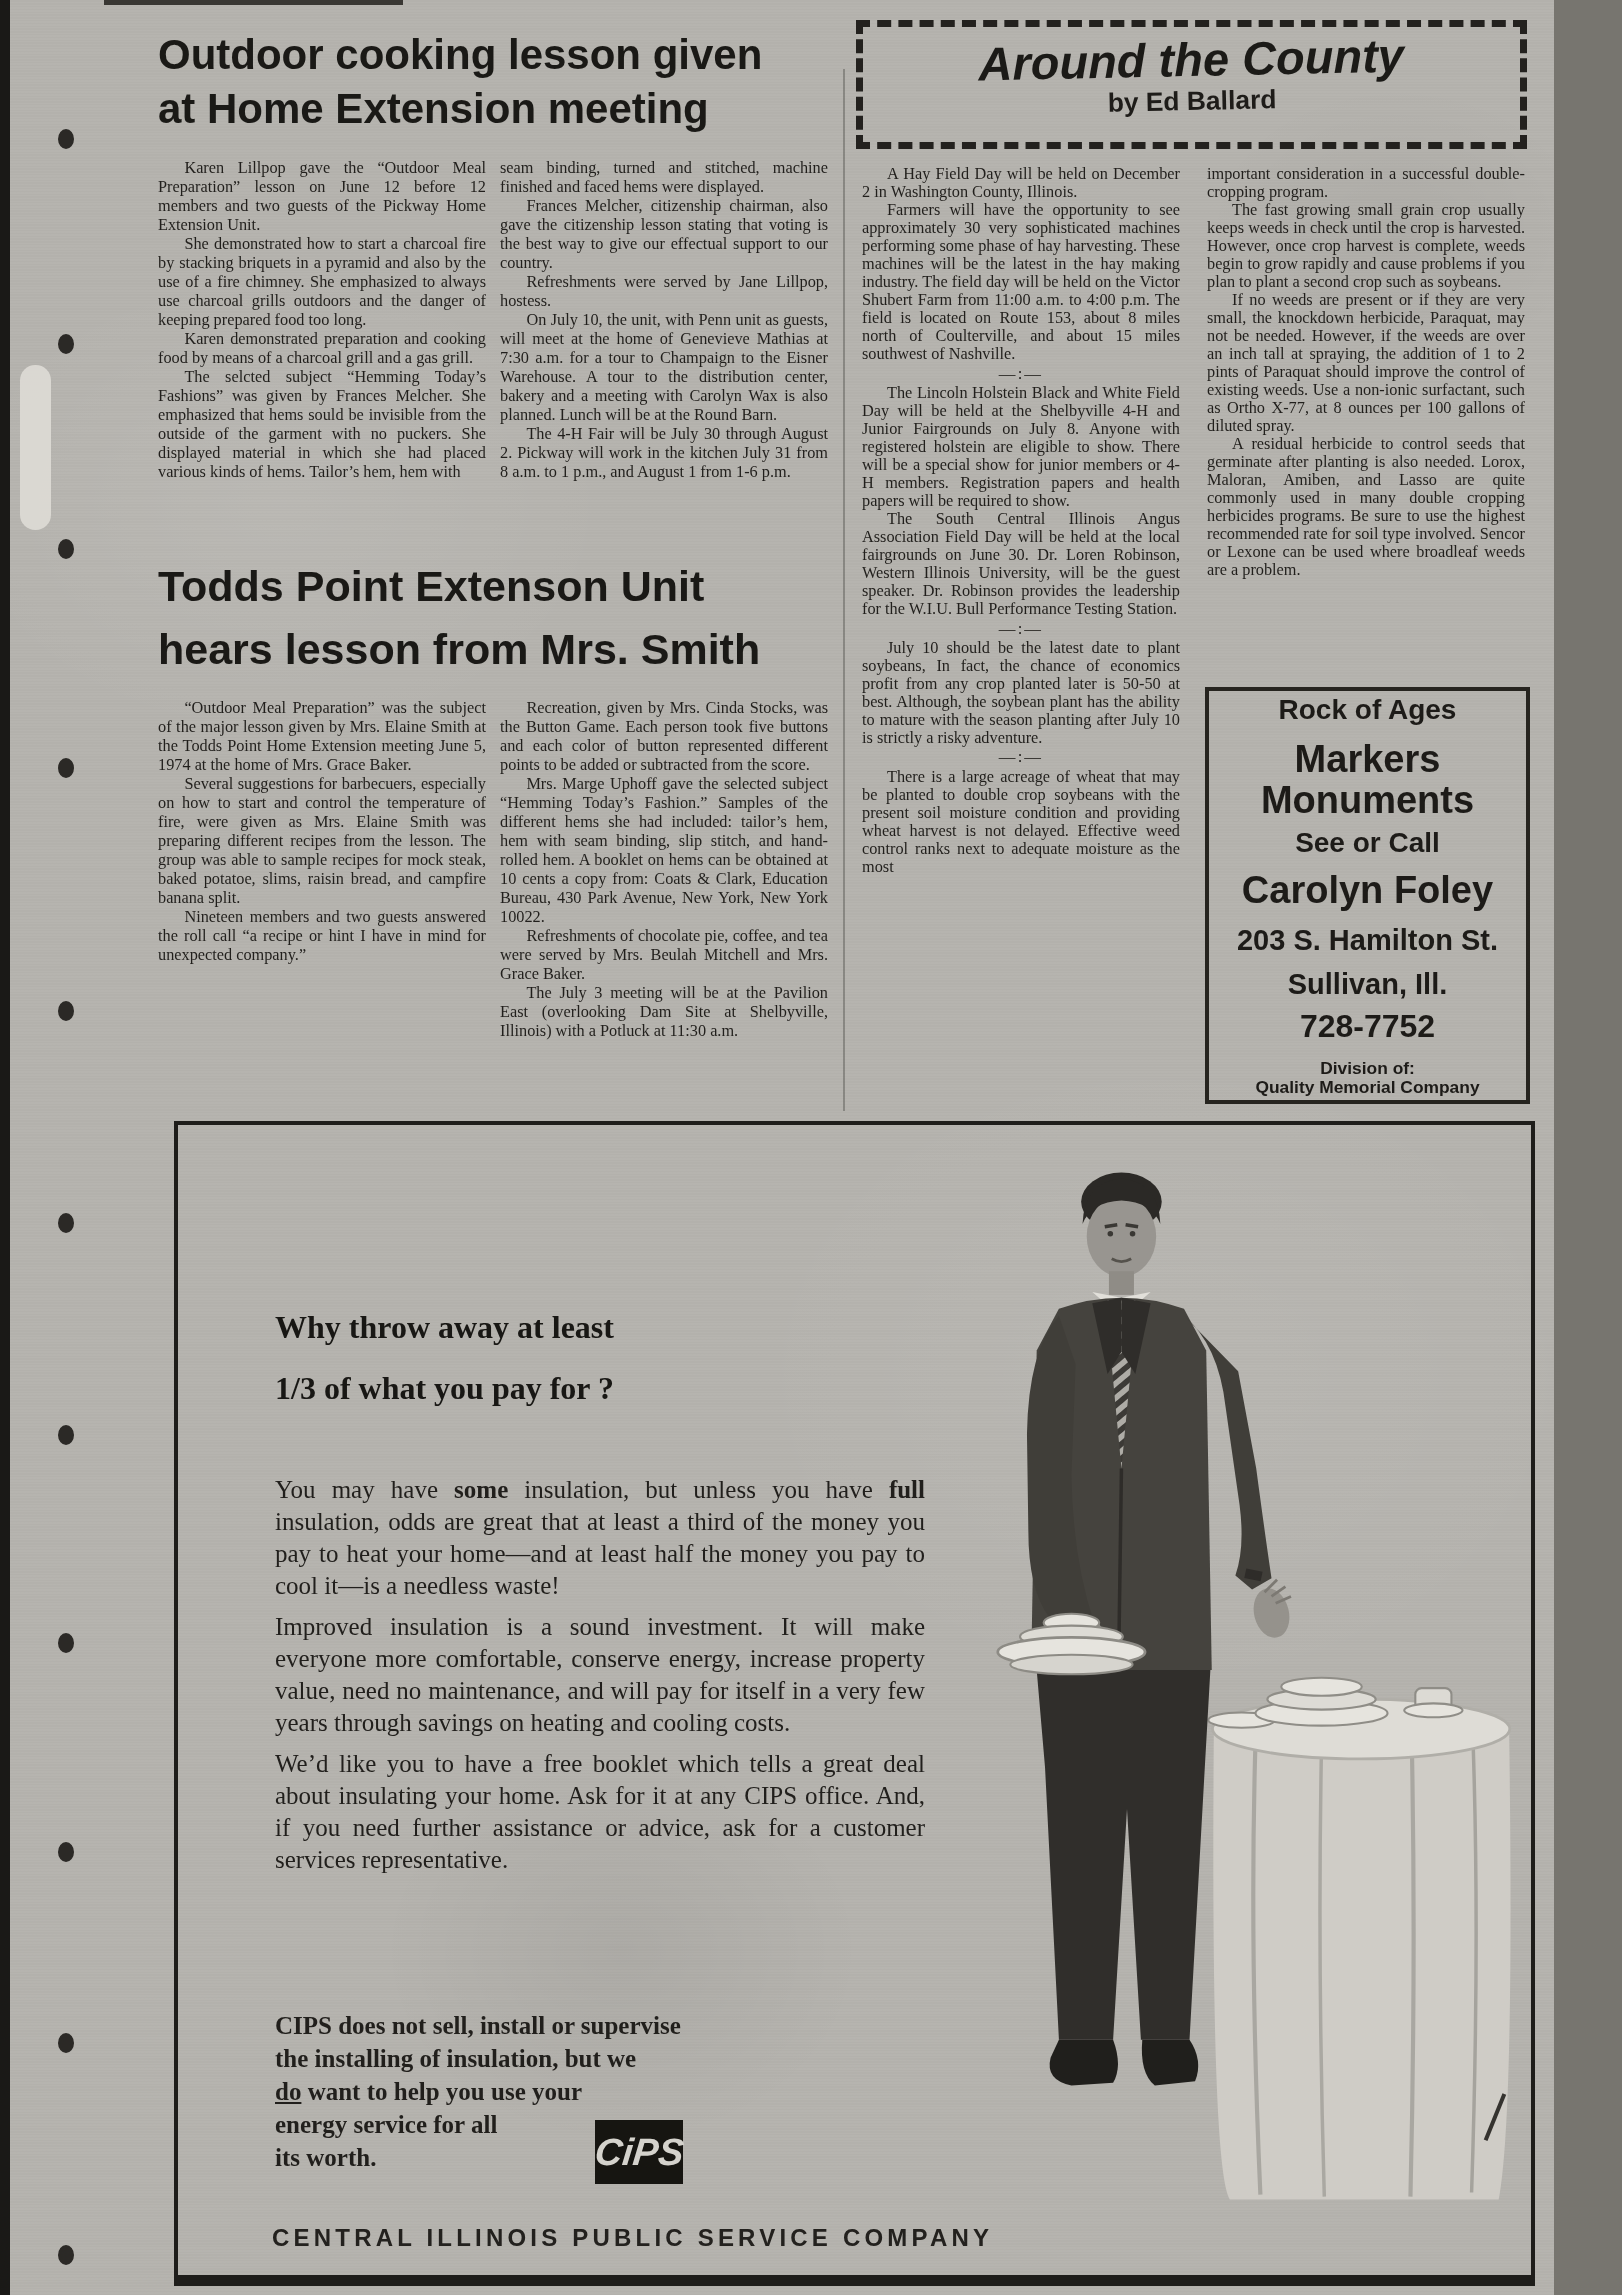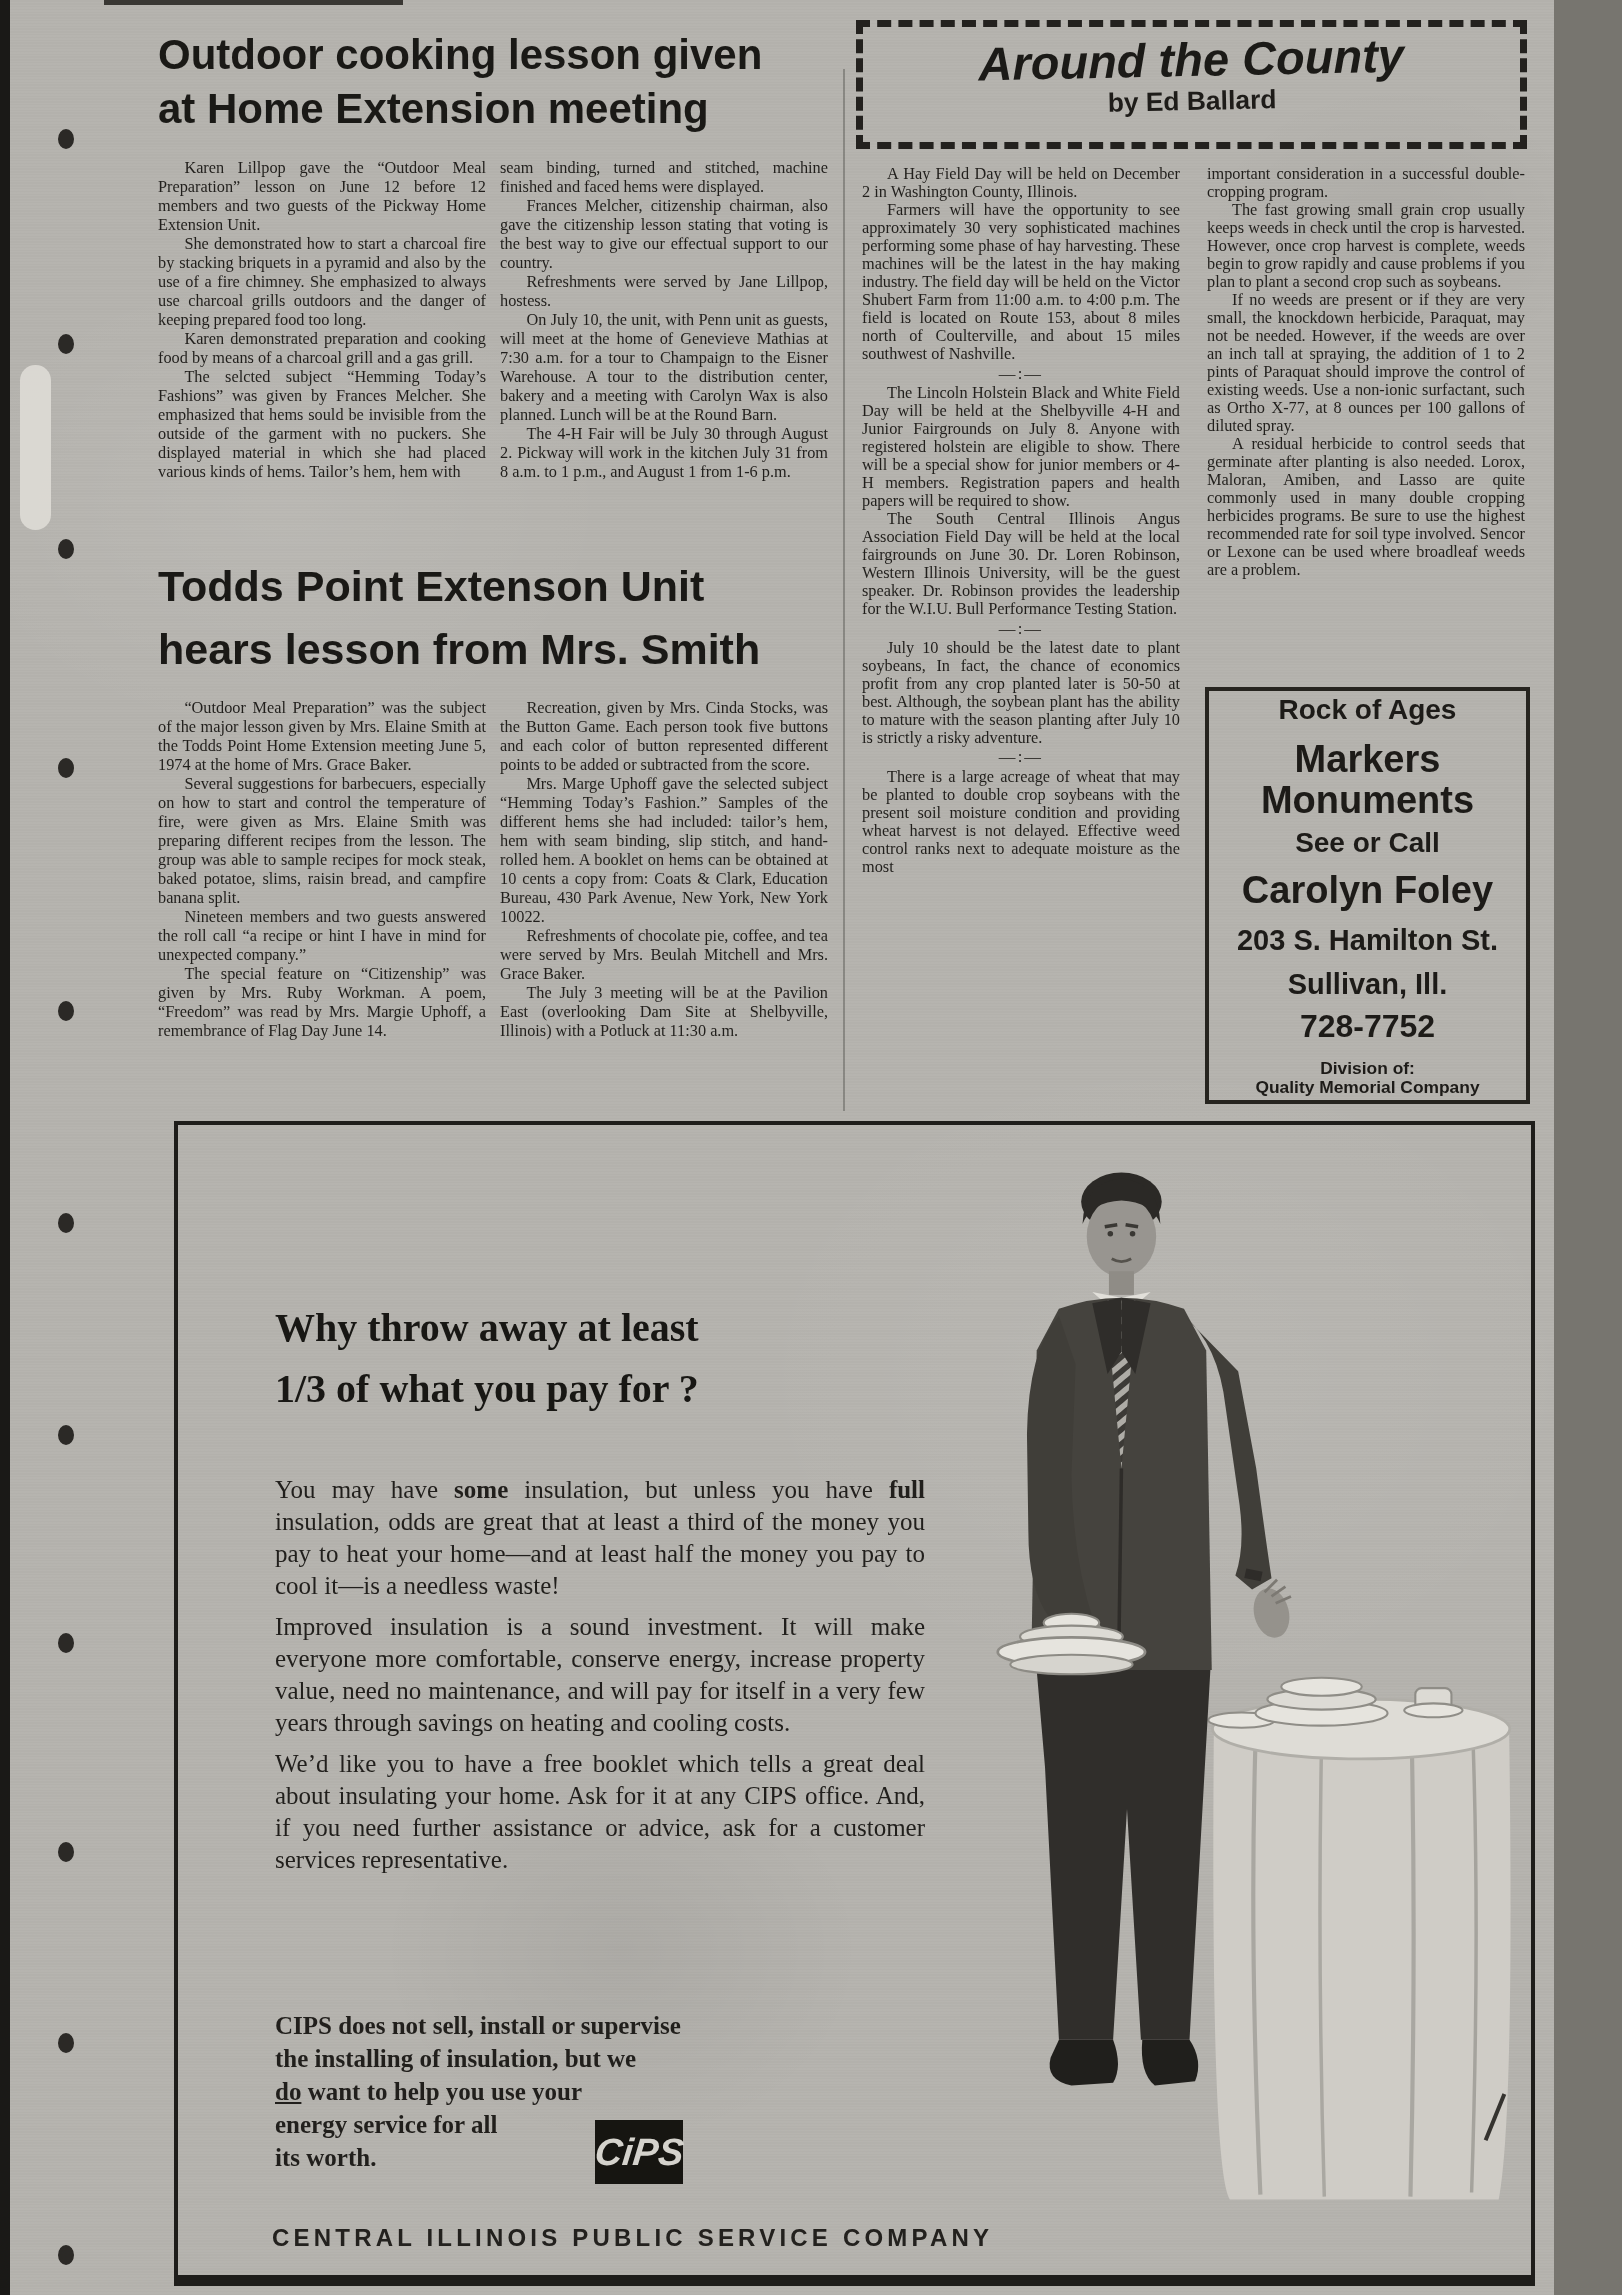--- a/index.html
+++ b/index.html
@@ -57,21 +57,21 @@
   .rk-b{font-size:38px;line-height:40px;}
   .rk-c{font-size:29px;line-height:33px;}
   .rk-tel{font-size:32px;line-height:36px;}
   .rk-d{font-size:17.4px;line-height:19px;}
   .mt18{margin-top:12.5px;}.mt10{margin-top:7px;}.mt8{margin-top:11px;}.mt20{margin-top:14px;}.mt22{margin-top:15.3px;}.mt2{margin-top:1.4px;}
 
   
   #cips{position:absolute;left:174px;top:1121px;width:1361px;height:1165px;box-sizing:border-box;
     border:4.2px solid #1e1d1a;border-bottom-width:11px;}
   .cips-h{position:absolute;left:97px;top:172px;font-family:"Liberation Serif",serif;font-weight:bold;
-    font-size:40px;line-height:61px;color:#181714;margin:0;}
+    font-size:32px;line-height:61px;color:#181714;margin:0;}
   .cips-body{position:absolute;left:97px;top:349px;width:650px;}
   .cips-body p{margin:0 0 9px 0;text-align:justify;font-size:25px;line-height:32px;}
   .cips-body .b{font-weight:bold;}
   .cips-note{position:absolute;left:97px;top:884px;width:584px;font-weight:bold;
     font-size:25px;line-height:33px;}
   .cips-note .u{text-decoration:underline;}
   .cips-logo{position:absolute;left:417px;top:995px;width:88px;height:64px;background:#161511;
     display:flex;align-items:center;justify-content:center;}
   .cips-logo span{color:#d4d2cc;font-family:"Liberation Sans",sans-serif;font-weight:bold;
     font-style:italic;font-size:38px;transform:skewX(-6deg);}
@@ -162,21 +162,20 @@
   </aside>
 
   <section id="art2">
     <h1 class="art-h"><span>Todds Point Extenson Unit</span><br>
     <span>hears lesson from Mrs. Smith</span></h1>
     <div class="cols">
       <div class="col">
         <p>“Outdoor Meal Preparation” was the subject of the major lesson given by Mrs. Elaine Smith at the Todds Point Home Extension meeting June 5, 1974 at the home of Mrs. Grace Baker.</p>
         <p>Several suggestions for barbecuers, especially on how to start and control the temperature of fire, were given as Mrs. Elaine Smith was preparing different recipes from the lesson. The group was able to sample recipes for mock steak, baked potatoe, slims, raisin bread, and campfire banana split.</p>
         <p>Nineteen members and two guests answered the roll call “a recipe or hint I have in mind for unexpected company.”</p>
-        <p>The special feature on “Citizenship” was given by Mrs. Ruby Workman. A poem, “Freedom” was read by Mrs. Margie Uphoff, a remembrance of Flag Day June 14.</p>
       </div>
       <div class="col">
         <p>Recreation, given by Mrs. Cinda Stocks, was the Button Game. Each person took five buttons and each color of button represented different points to be added or subtracted from the score.</p>
         <p>Mrs. Marge Uphoff gave the selected subject “Hemming Today’s Fashion.” Samples of the different hems she had included: tailor’s hem, hem with seam binding, slip stitch, and hand-rolled hem. A booklet on hems can be obtained at 10 cents a copy from: Coats &amp; Clark, Education Bureau, 430 Park Avenue, New York, New York 10022.</p>
         <p>Refreshments of chocolate pie, coffee, and tea were served by Mrs. Beulah Mitchell and Mrs. Grace Baker.</p>
         <p>The July 3 meeting will be at the Pavilion East (overlooking Dam Site at Shelbyville, Illinois) with a Potluck at 11:30 a.m.</p>
       </div>
     </div>
   </section>
 

